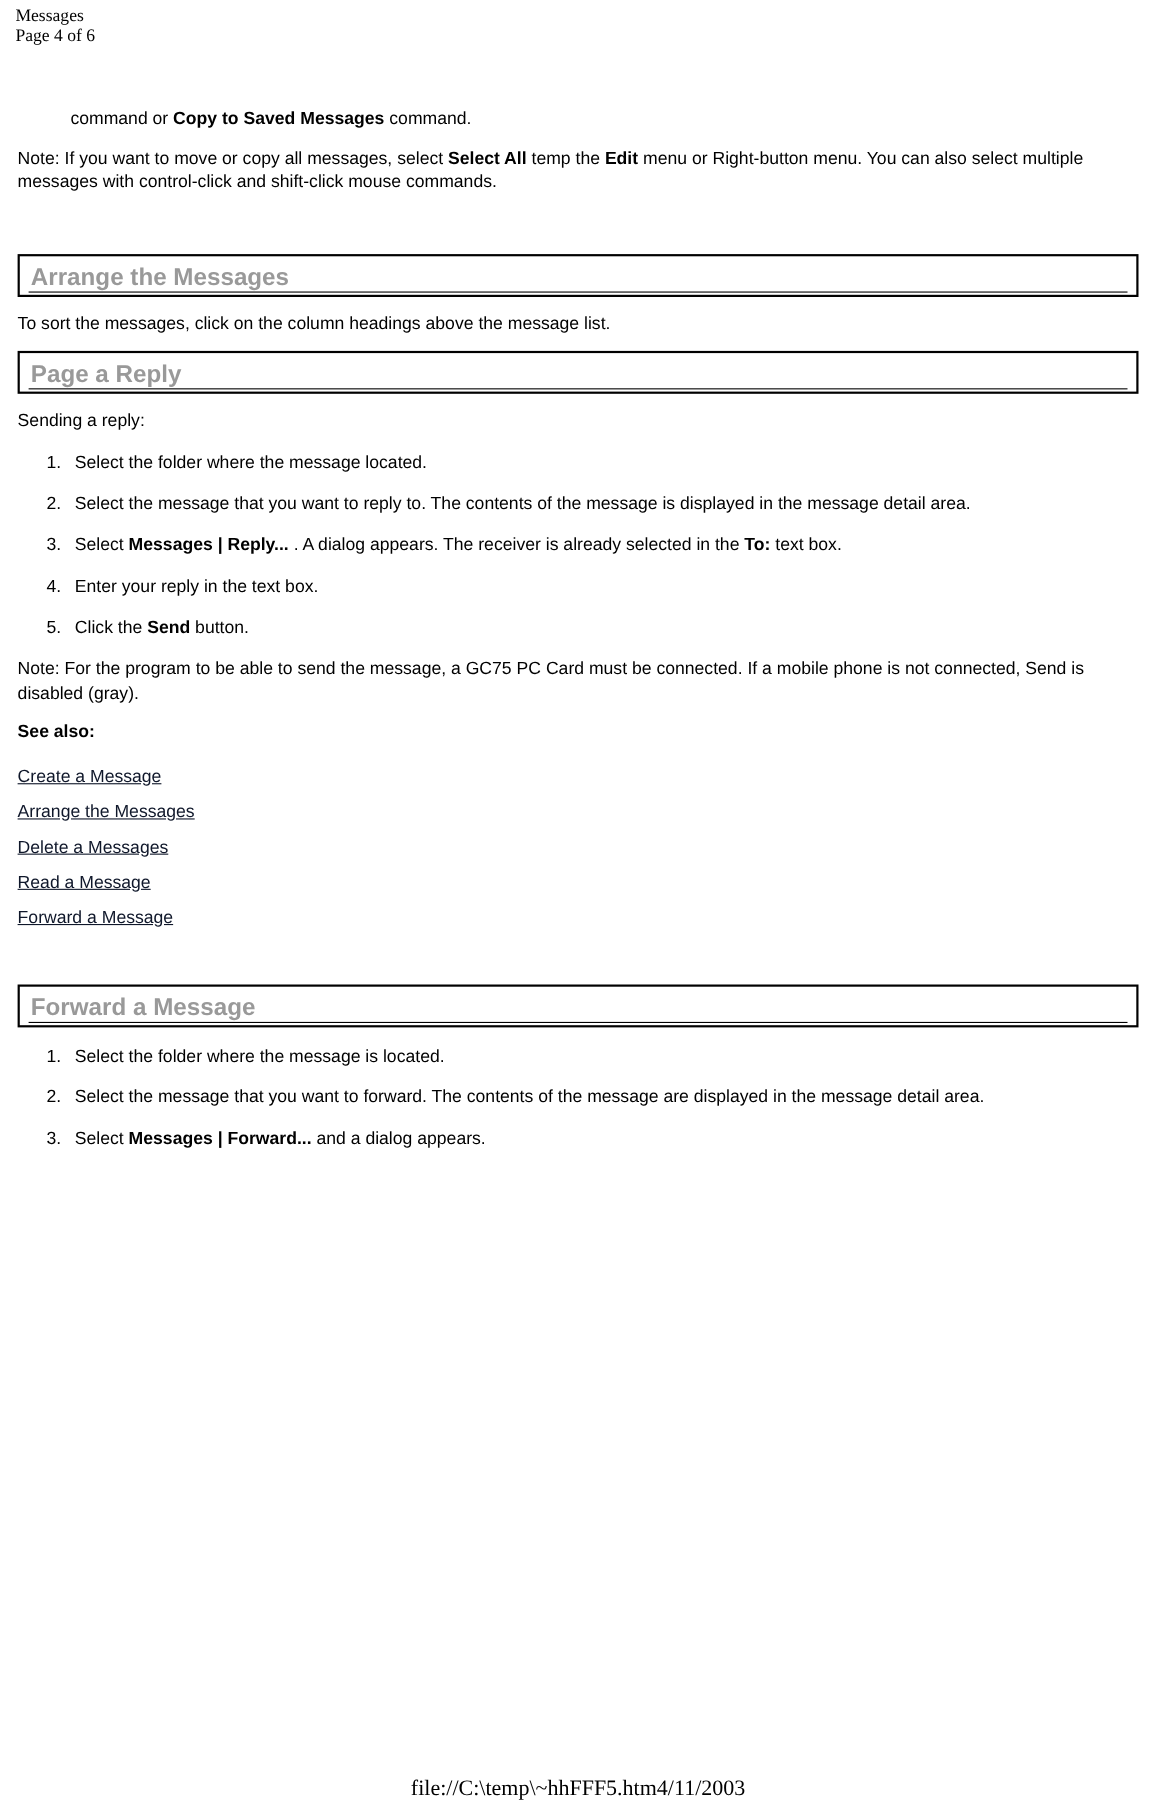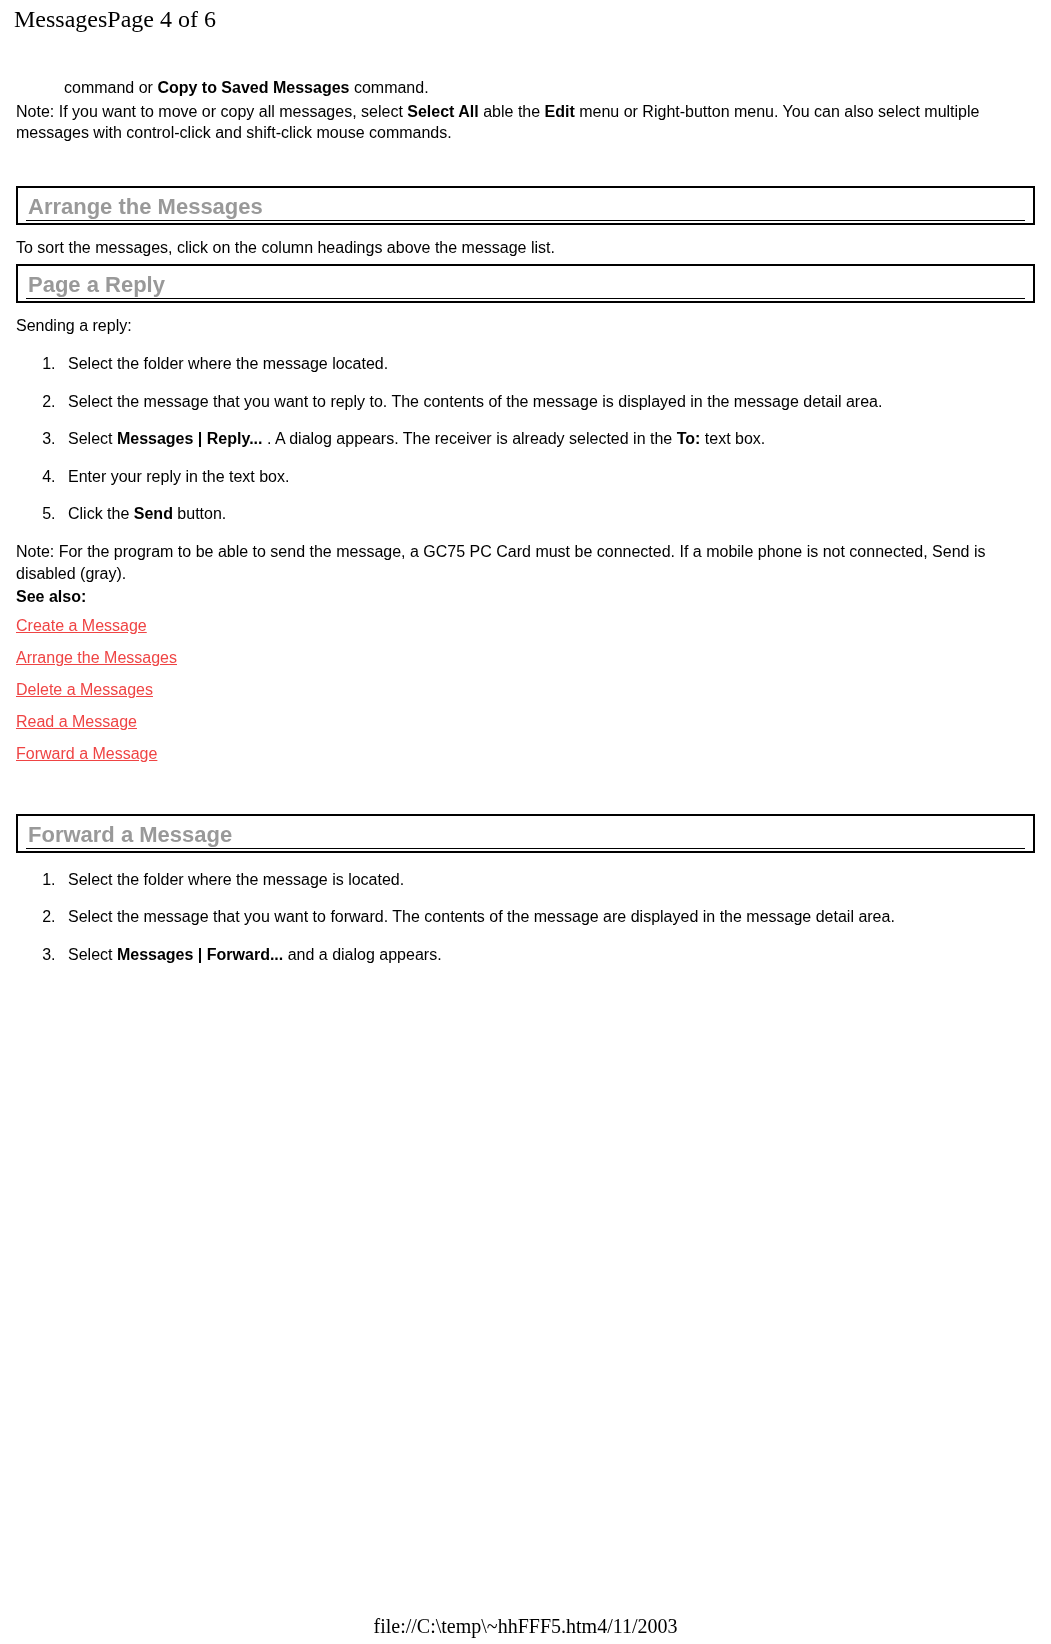--- a/index.html
+++ b/index.html
@@ -5,24 +5,25 @@
     body {
       font-family: Arial, Helvetica, sans-serif;
       margin: 0;
       padding: 0;
       font-size: 16px;
       color: #000;
       width: 1051px;
     }
     .header {
       display: flex;
-      justify-content: flex-start;
+      justify-content: space-between;
       padding: 6px 14px;
       font-family: "Times New Roman", Times, serif;
-      font-size: 24px;
+      font-size: 16px;
+      flex-direction: column;
     }
     .content {
       padding: 0 16px;
     }
     .indent {
       padding-left: 48px;
     }
     .section-title-box {
       border: 2px solid #000;
       padding: 6px 8px 2px;
@@ -31,37 +32,37 @@
     }
     .section-title {
       font-size: 22px;
       font-weight: bold;
       color: #999;
       border-bottom: 1px solid #000;
       padding-bottom: 0px;
       padding-left: 2px;
     }
     p {
-      margin: 2px 0;
+      margin: 14px 0;
       line-height: 1.35;
     }
     ol {
       padding-left: 44px;
       margin: 16px 0;
     }
     ol li {
       margin-bottom: 16px;
       padding-left: 8px;
       line-height: 1.35;
     }
     .bold {
       font-weight: bold;
     }
     a.link {
-      color: #ef4444;
+      color: #0f172a;
       text-decoration: underline;
       display: inline-block;
       margin: 7px 0;
     }
     .footer {
       display: flex;
       justify-content: center;
       padding: 6px 14px;
       font-family: "Times New Roman", Times, serif;
       font-size: 20px;
@@ -88,21 +89,21 @@
     <span>Page 4 of 6</span>
   </div>
 
   <div class="content">
     <div class="spacer"></div>
     <p class="indent">
       <span>command or </span><span class="bold">Copy to Saved Messages</span><span> command.</span>
     </p>
 
     <p>
-      <span>Note: If you want to move or copy all messages, select </span><span class="bold">Select All</span><span> able the </span><span class="bold">Edit</span><span> menu or Right-button menu. You can also select multiple messages with control-click and shift-click mouse commands.</span>
+      <span>Note: If you want to move or copy all messages, select </span><span class="bold">Select All</span><span> temp the </span><span class="bold">Edit</span><span> menu or Right-button menu. You can also select multiple messages with control-click and shift-click mouse commands.</span>
     </p>
 
     <div style="height:20px"></div>
 
     <div class="section-title-box">
       <div class="section-title">Arrange the Messages</div>
     </div>
 
     <p>To sort the messages, click on the column headings above the message list.</p>
 

